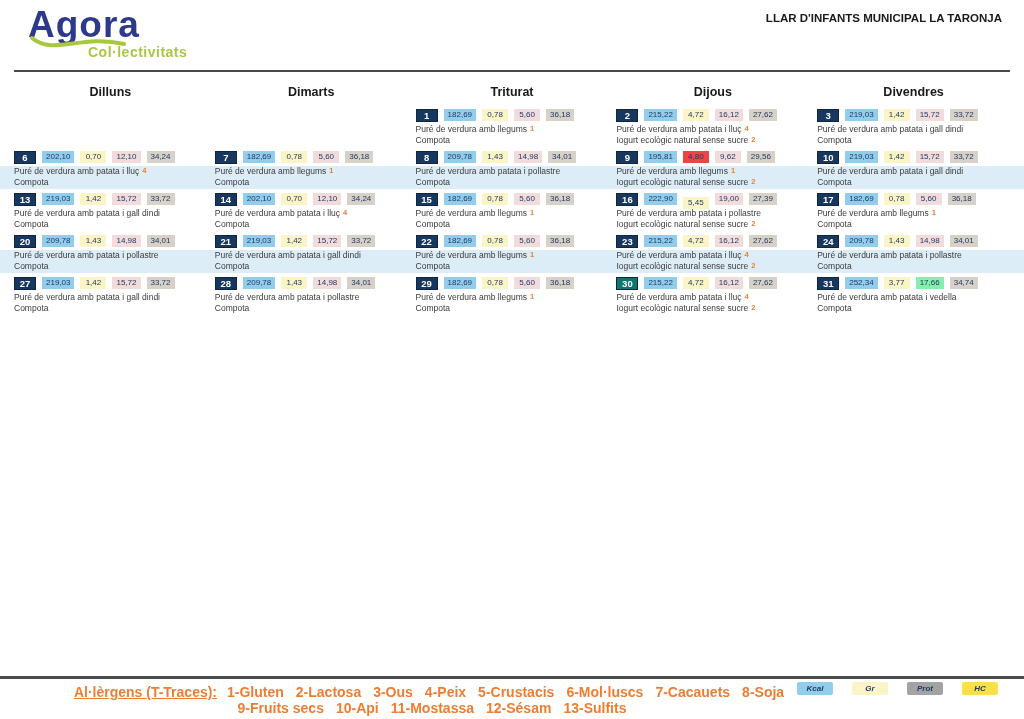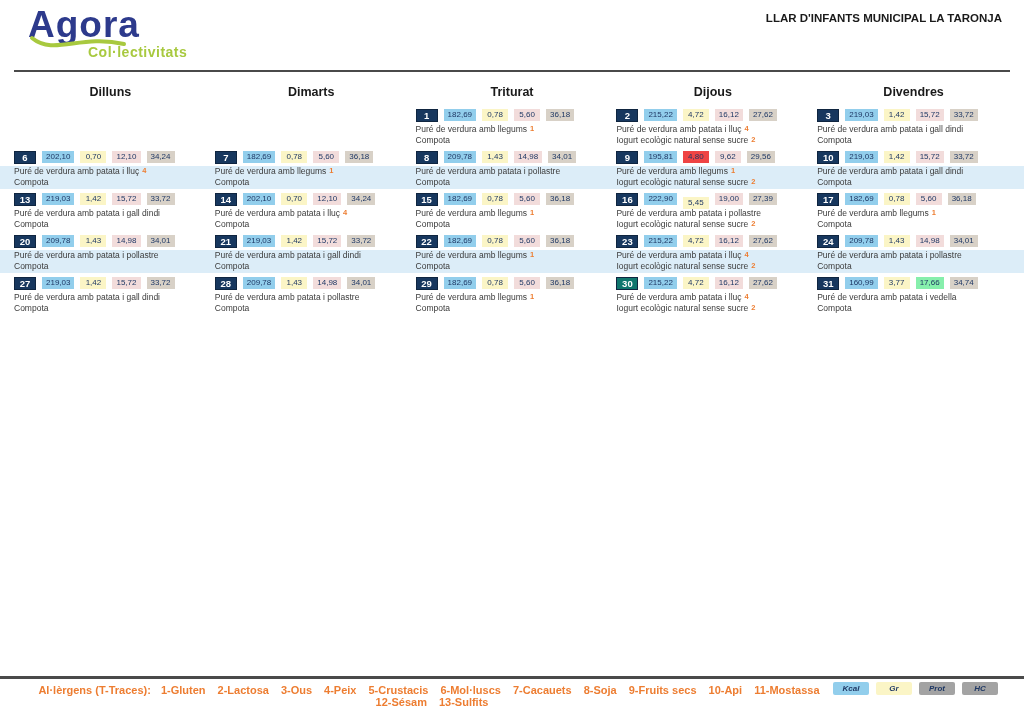--- a/index.html
+++ b/index.html
@@ -70,30 +70,30 @@
     color: #ED7D31; font-size: 7.5px; font-weight: bold;
     margin-left: 3px; position: relative; top: -1px;
   }
 
   
   .footer { position: absolute; left: 0; right: 0; bottom: 0; height: 43px; }
   .rule-bottom { position: absolute; top: 0; left: 0; right: 0; height: 3px; background: #4a4a4a; }
   .allergens {
     position: absolute; top: 8px; left: 30px; right: 190px;
     text-align: center;
-    color: #ED7D31; font-size: 11px; font-weight: bold;
+    color: #ED7D31; font-size: 14px; font-weight: bold; text-decoration: underline;
   }
   .allergens .prefix { margin-right: 4px; }
   .allergen-item { display: inline-block; margin: 0 6px; }
   .allergens-line2 {
     position: absolute; top: 21px; left: 30px; right: 190px;
     text-align: center;
     color: #ED7D31; font-size: 9px; font-weight: bold;
   }
-  .legend { position: absolute; top: 6px; right: 26px; display: flex; gap: 7px; }
+  .legend { position: absolute; top: 6px; right: 26px; display: flex; gap: 19px; }
   .legend-badge {
     display: inline-block; min-width: 36px; text-align: center;
     padding: 2px 6px; border-radius: 2px;
     font-size: 8px; font-style: italic; font-weight: bold; color: #1F3864;
   }
 </style>
 </head>
 <body>
 
 <div class="page">
@@ -371,37 +371,37 @@
             <span class="val" style="background: rgb(251, 245, 198);">4,72</span>
             <span class="val" style="background: rgb(242, 220, 219);">16,12</span>
             <span class="val" style="background: rgb(216, 209, 199);">27,62</span>
           </div>
           <div class="menu-line"><span>Puré de verdura amb patata i lluç</span><span class="allergen">4</span></div>
           <div class="menu-line"><span>Iogurt ecològic natural sense sucre</span><span class="allergen">2</span></div>
         </div>
         <div class="day-cell">
           <div class="cell-head">
             <span class="day-num" style="background: rgb(23, 55, 94);">31</span>
-            <span class="val" style="background: rgb(146, 206, 236);">160,99</span>
+            <span class="val" style="background: rgb(146, 206, 236);">252,34</span>
             <span class="val" style="background: rgb(251, 245, 198);">3,77</span>
             <span class="val" style="background: #86efac;">17,66</span>
             <span class="val" style="background: rgb(216, 209, 199);">34,74</span>
           </div>
           <div class="menu-line"><span>Puré de verdura amb patata i vedella</span></div>
           <div class="menu-line"><span>Compota</span></div>
         </div>
       </div>
     </div>
 
   <div class="footer">
     <div class="rule-bottom"></div>
     <div class="allergens">
       <span class="prefix">Al·lèrgens (T-Traces):</span><span id="allergen-items"><span class="allergen-item">1-Gluten</span><span class="allergen-item">2-Lactosa</span><span class="allergen-item">3-Ous</span><span class="allergen-item">4-Peix</span><span class="allergen-item">5-Crustacis</span><span class="allergen-item">6-Mol·luscs</span><span class="allergen-item">7-Cacauets</span><span class="allergen-item">8-Soja</span><span class="allergen-item">9-Fruits secs</span><span class="allergen-item">10-Api</span><span class="allergen-item">11-Mostassa</span><span class="allergen-item">12-Sésam</span><span class="allergen-item">13-Sulfits</span></span>
     </div>
     <div class="legend" id="legend">
         <span class="legend-badge" style="background: rgb(146, 206, 236);">Kcal</span>
         <span class="legend-badge" style="background: rgb(251, 245, 198);">Gr</span>
         <span class="legend-badge" style="background: #a3a3a3;">Prot</span>
-        <span class="legend-badge" style="background: #a3a3a3;">HC</span>
+        <span class="legend-badge" style="background: #fde047;">HC</span>
       </div>
   </div>
 
 </div>
 
 </body></html>

